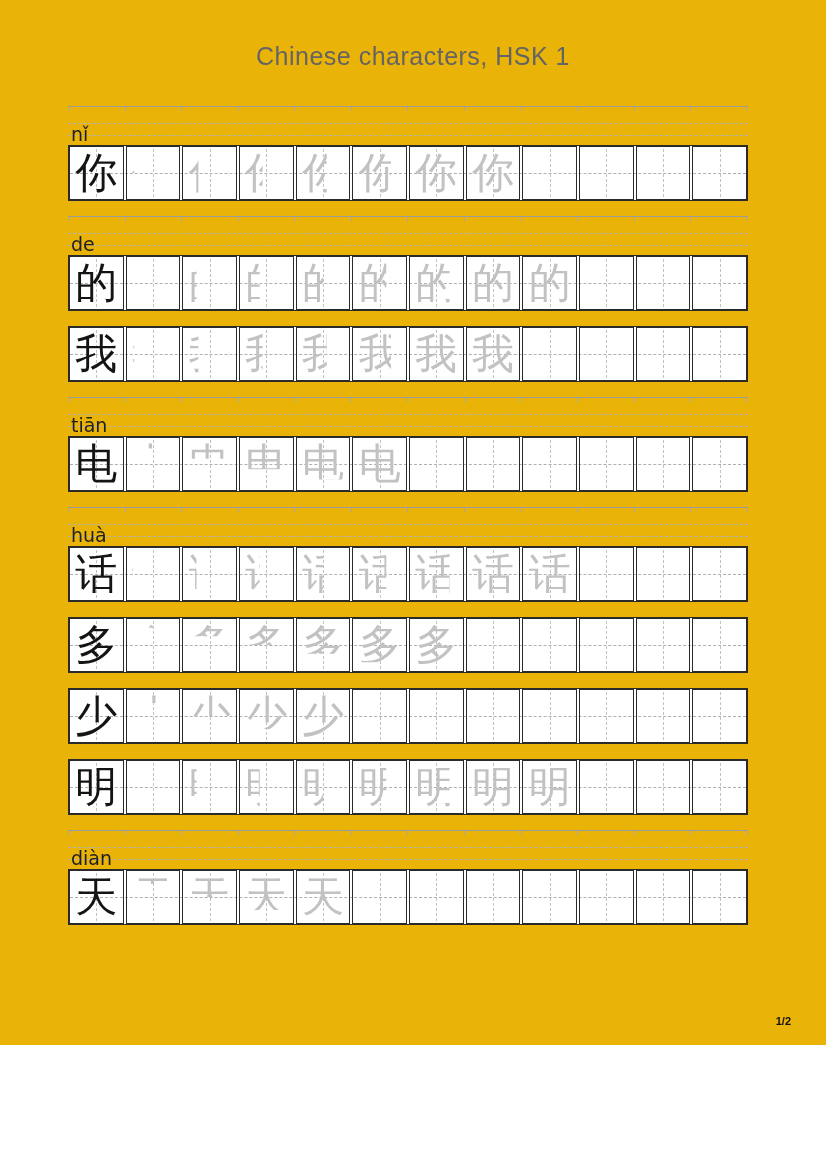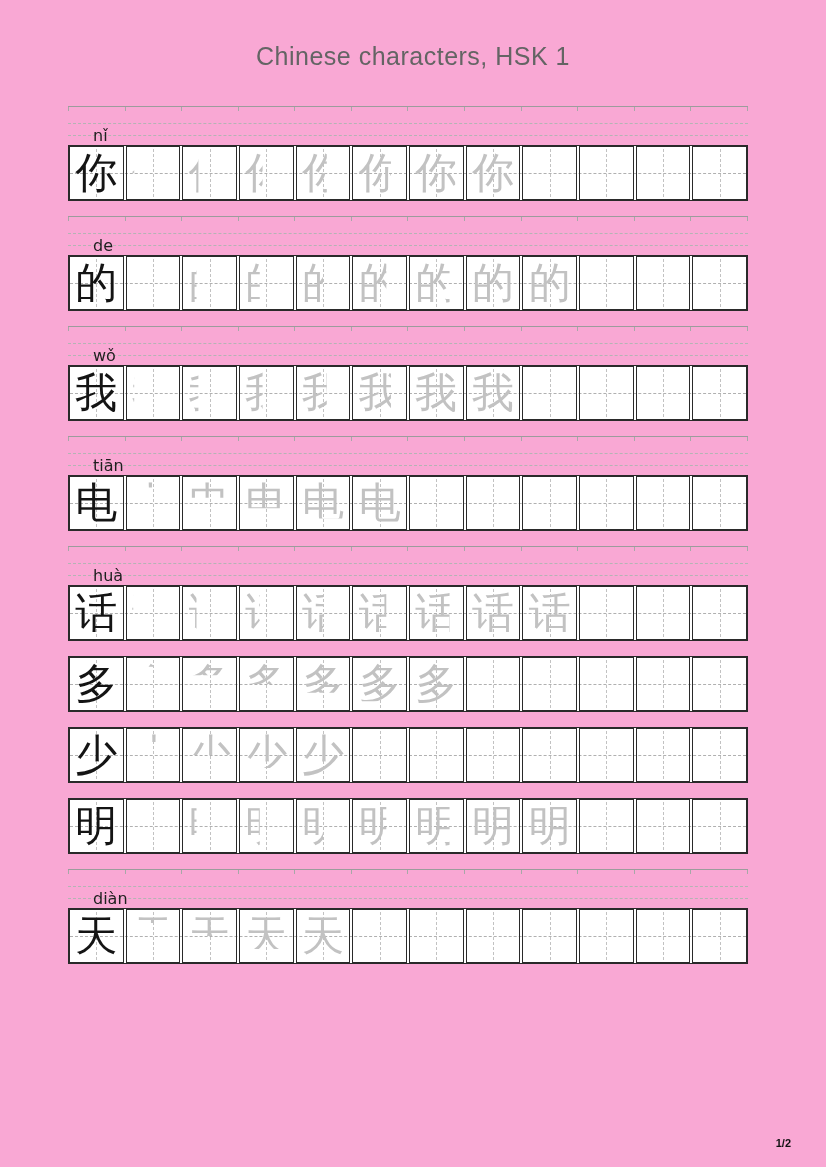--- a/index.html
+++ b/index.html
@@ -1,19 +1,19 @@
 <!DOCTYPE html>
 <html><head>
 <meta charset="utf-8">
 <style>
   html,body{margin:0;padding:0;background:#ffffff;}
   .page{
     position:relative;
-    width:826px;height:1167px;
-    background:#f9a8d4;
+    width:826px;height:1045px;
+    background:#eab308;
     font-family:"DejaVu Sans","Liberation Sans",sans-serif;
     overflow:hidden;
   }
   .title{
     margin:42px 0 0 0;
     text-align:center;
     font-size:25px;
     font-weight:400;
     color:#646464;
     letter-spacing:.5px;
@@ -36,22 +36,22 @@
     background-repeat:no-repeat;
   }
   .pinyin-band .dash-line{
     position:absolute;left:0;right:0;height:0;
     border-top:1px dashed #b4b4b4;
   }
   .dash-line.l1{top:16px;}
   .dash-line.l2{top:28px;}
   .pinyin-label{
     position:absolute;
-    left:22px;bottom:0px;
-    font-size:16px;
+    left:0;bottom:0px;
+    font-size:19px;
     color:#1f1f1f;
     background:transparent;
     z-index:2;
     padding:0 3px;
   }
   
   .grid-row{
     position:relative;
     display:flex;
     gap:2px;
@@ -181,25 +181,20 @@
           <div class="cell">
             <span class="char trace" style="clip-path: inset(0px 0% 0px 0px);">的</span>
           </div>
           <div class="cell"></div>
           <div class="cell"></div>
           <div class="cell"></div>
         </div>
   </div>
 
   <div class="row-block">
-    <div class="pinyin-band">
-      <div class="dash-line l1"></div>
-      <div class="dash-line l2"></div>
-      <span class="pinyin-label">wǒ</span>
-    </div>
     <div class="grid-row">
       <div class="hline"></div>
     <div class="cell">
             <span class="char model">我</span>
           </div>
           <div class="cell">
             <span class="char trace" style="clip-path: inset(0px 85.7143% 0px 0px);">我</span>
           </div>
           <div class="cell">
             <span class="char trace" style="clip-path: inset(0px 71.4286% 0px 0px);">我</span>

